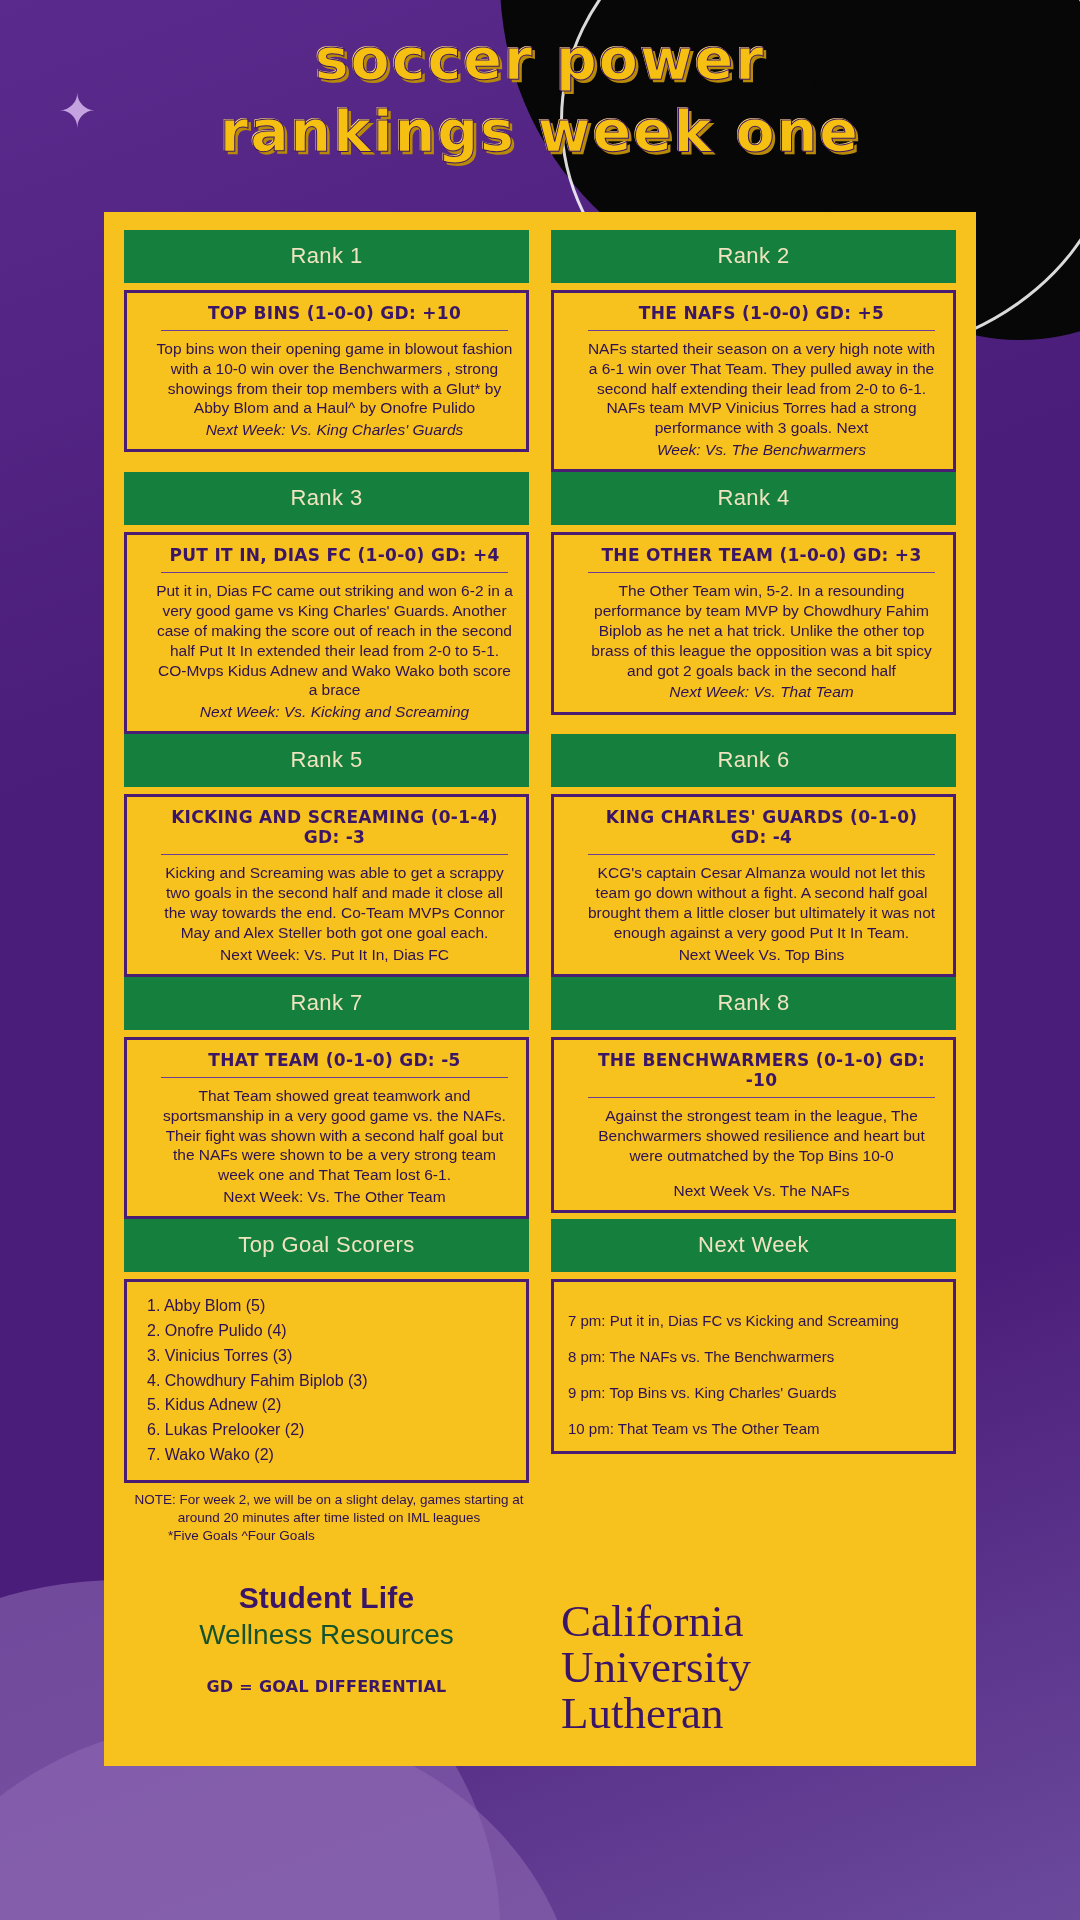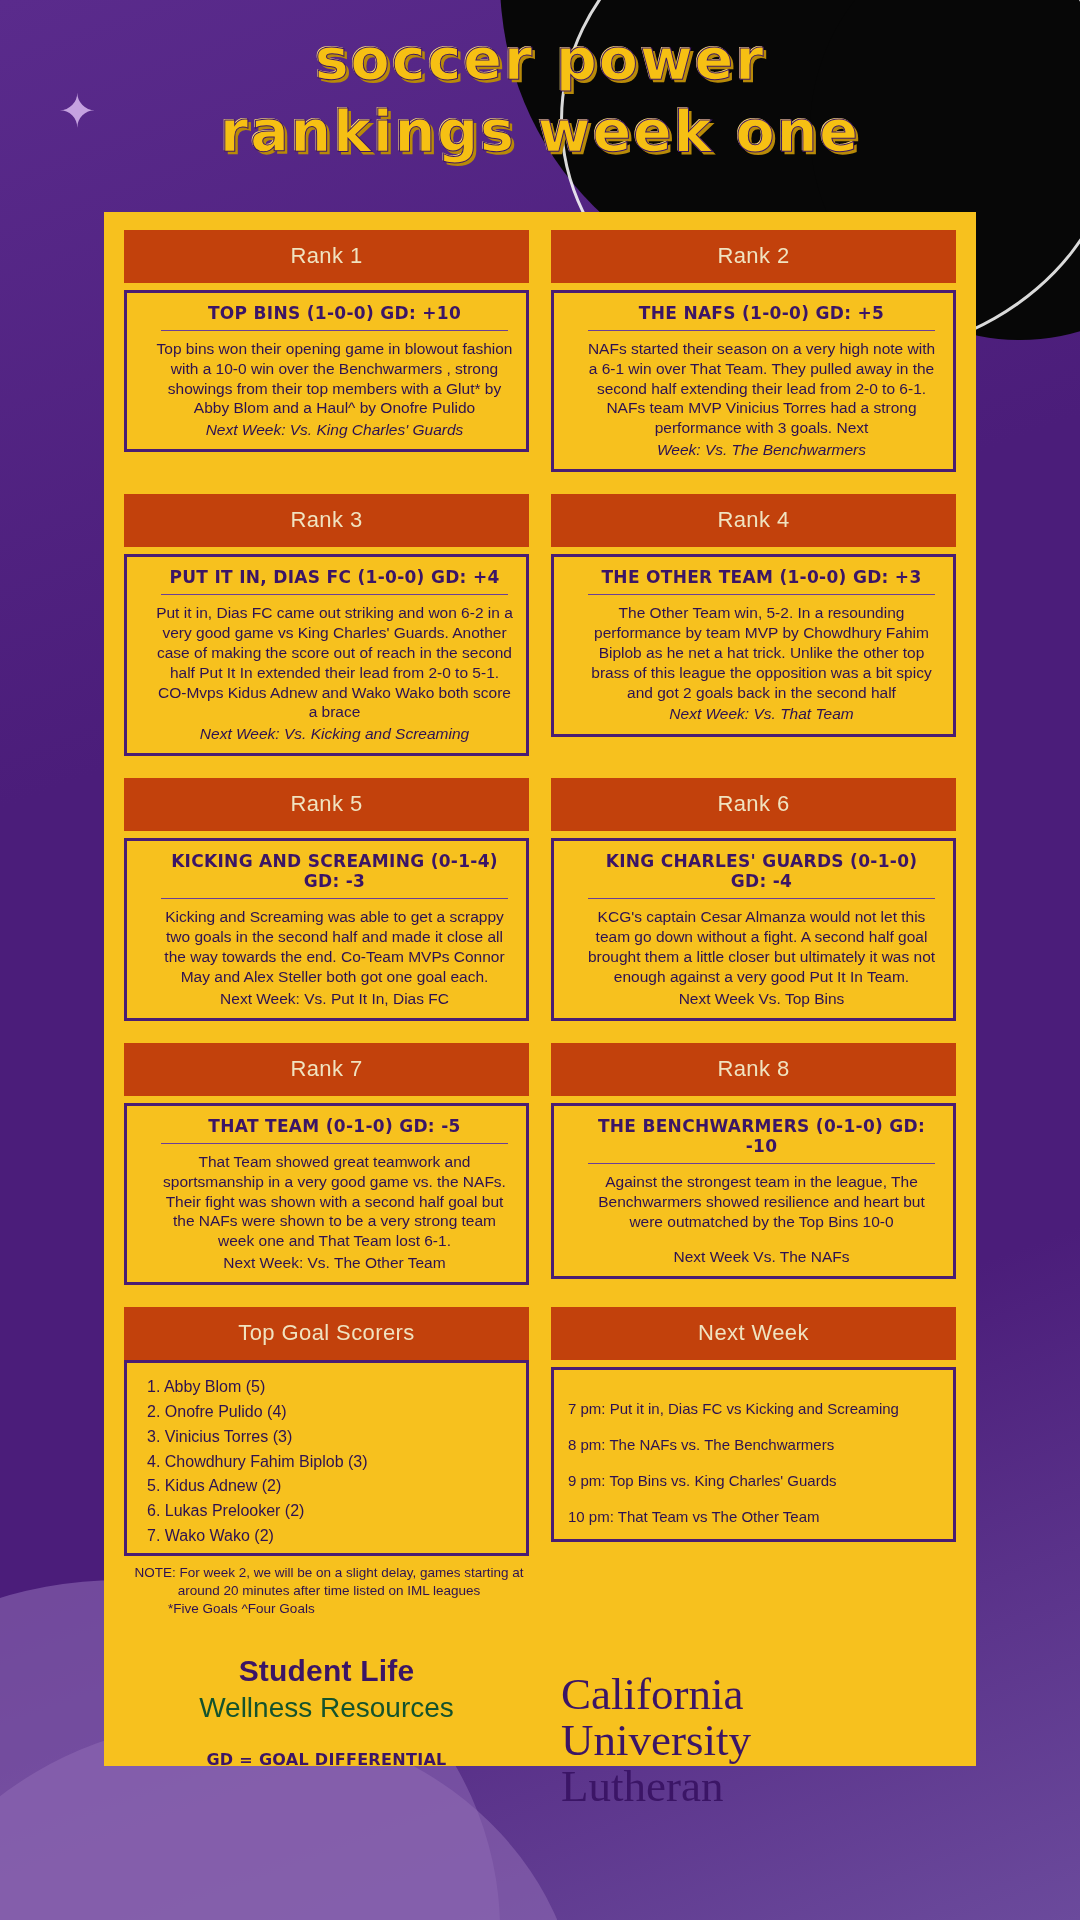--- a/index.html
+++ b/index.html
@@ -97,32 +97,31 @@
   }
 
   .grid {
     display: grid;
     grid-template-columns: 1fr 1fr;
     column-gap: 22px;
     row-gap: 0px;
   }
 
   .rank-banner {
-    background: #c2410c;
+    background: #15803d;
     color: #f0e3c0;
     text-align: center;
     font-size: 22px;
     padding: 13px 0 14px 0;
     letter-spacing: .4px;
   }
   .entry {
     border: 3px solid #4a1d73;
     padding: 10px 12px 9px 28px;
     margin-top: 7px;
-    margin-bottom: 22px;
     background: #f7c11e;
   }
   .entry-title {
     font-family: "DejaVu Sans", sans-serif;
     font-weight: bold;
     font-size: 17px;
     color: #3b1566;
     text-align: center;
     letter-spacing: .3px;
     padding-bottom: 7px;
@@ -146,21 +145,22 @@
   .entry-next.italic { font-style: italic; }
 
   
   .bottom {
     display: grid;
     grid-template-columns: 1fr 1fr;
     column-gap: 22px;
   }
   .scorers-box {
     border: 3px solid #4a1d73;
-    padding: 12px 14px 4px 20px;
+    margin-top: 7px;
+    padding: 12px 14px 12px 20px;
   }
   .scorers-box ol {
     list-style: none;
     counter-reset: sc;
   }
   .scorers-box li {
     font-size: 16px;
     color: #2d1152;
     line-height: 1.55;
     counter-increment: sc;

